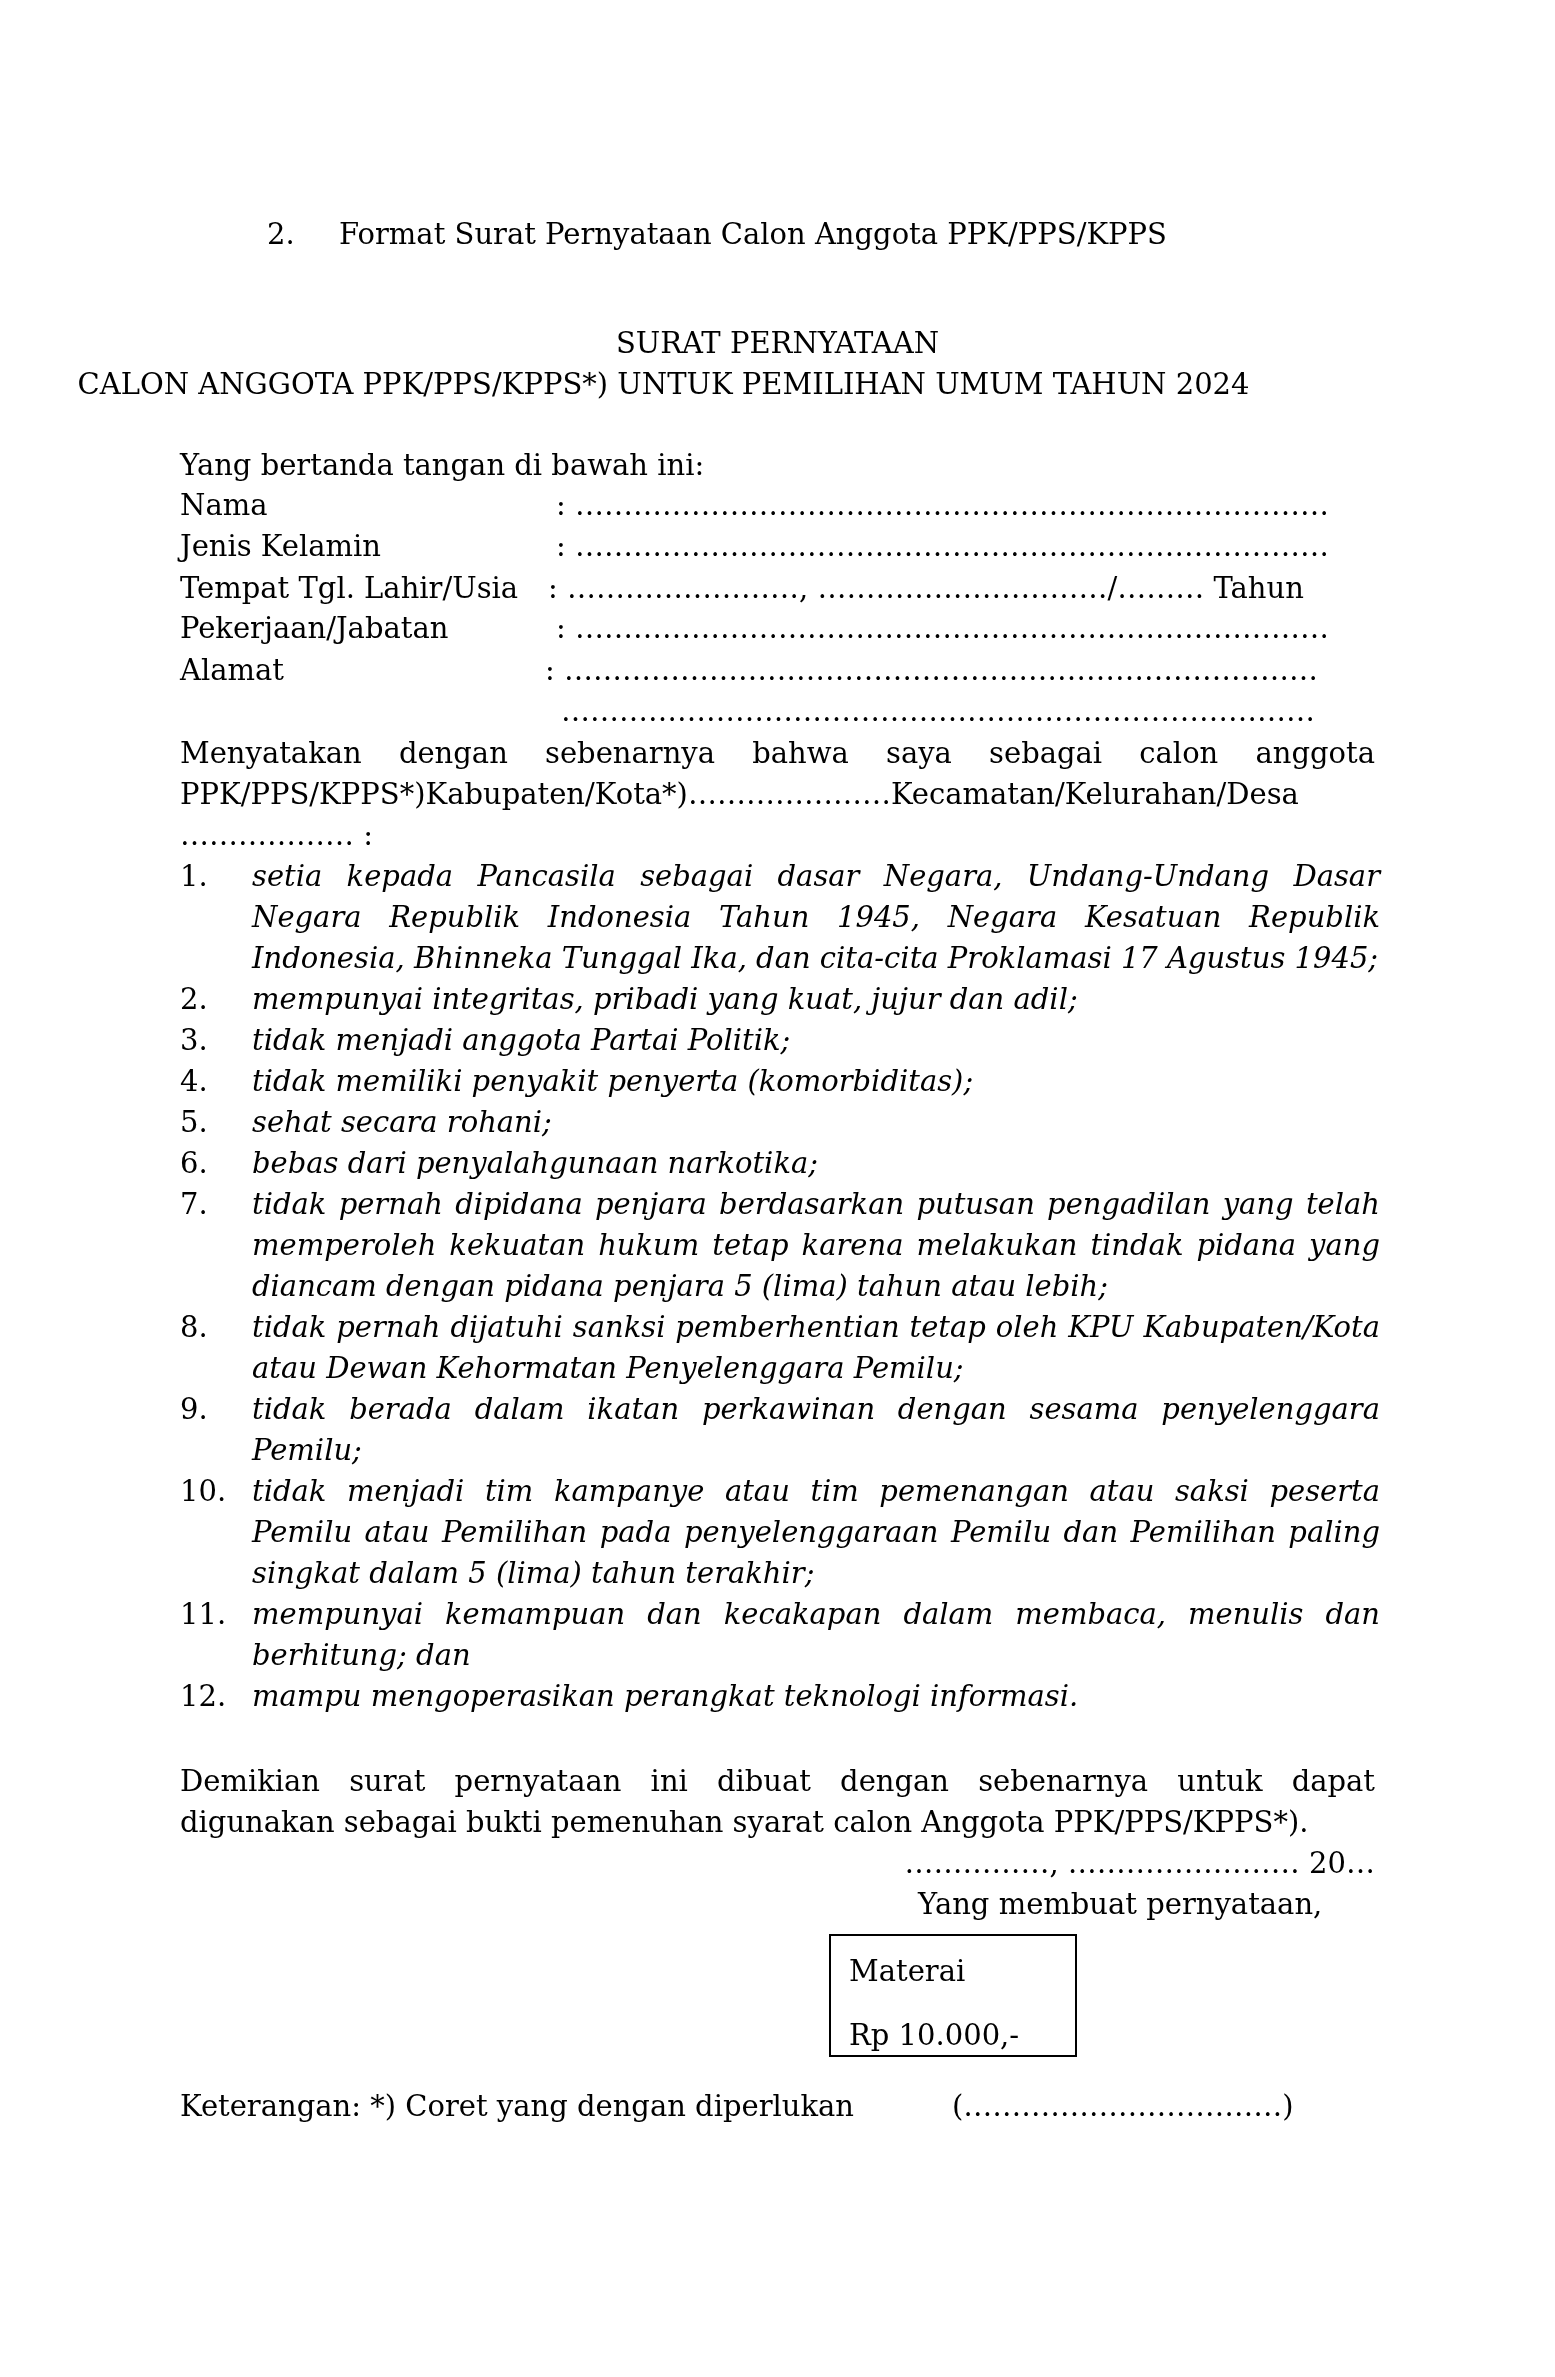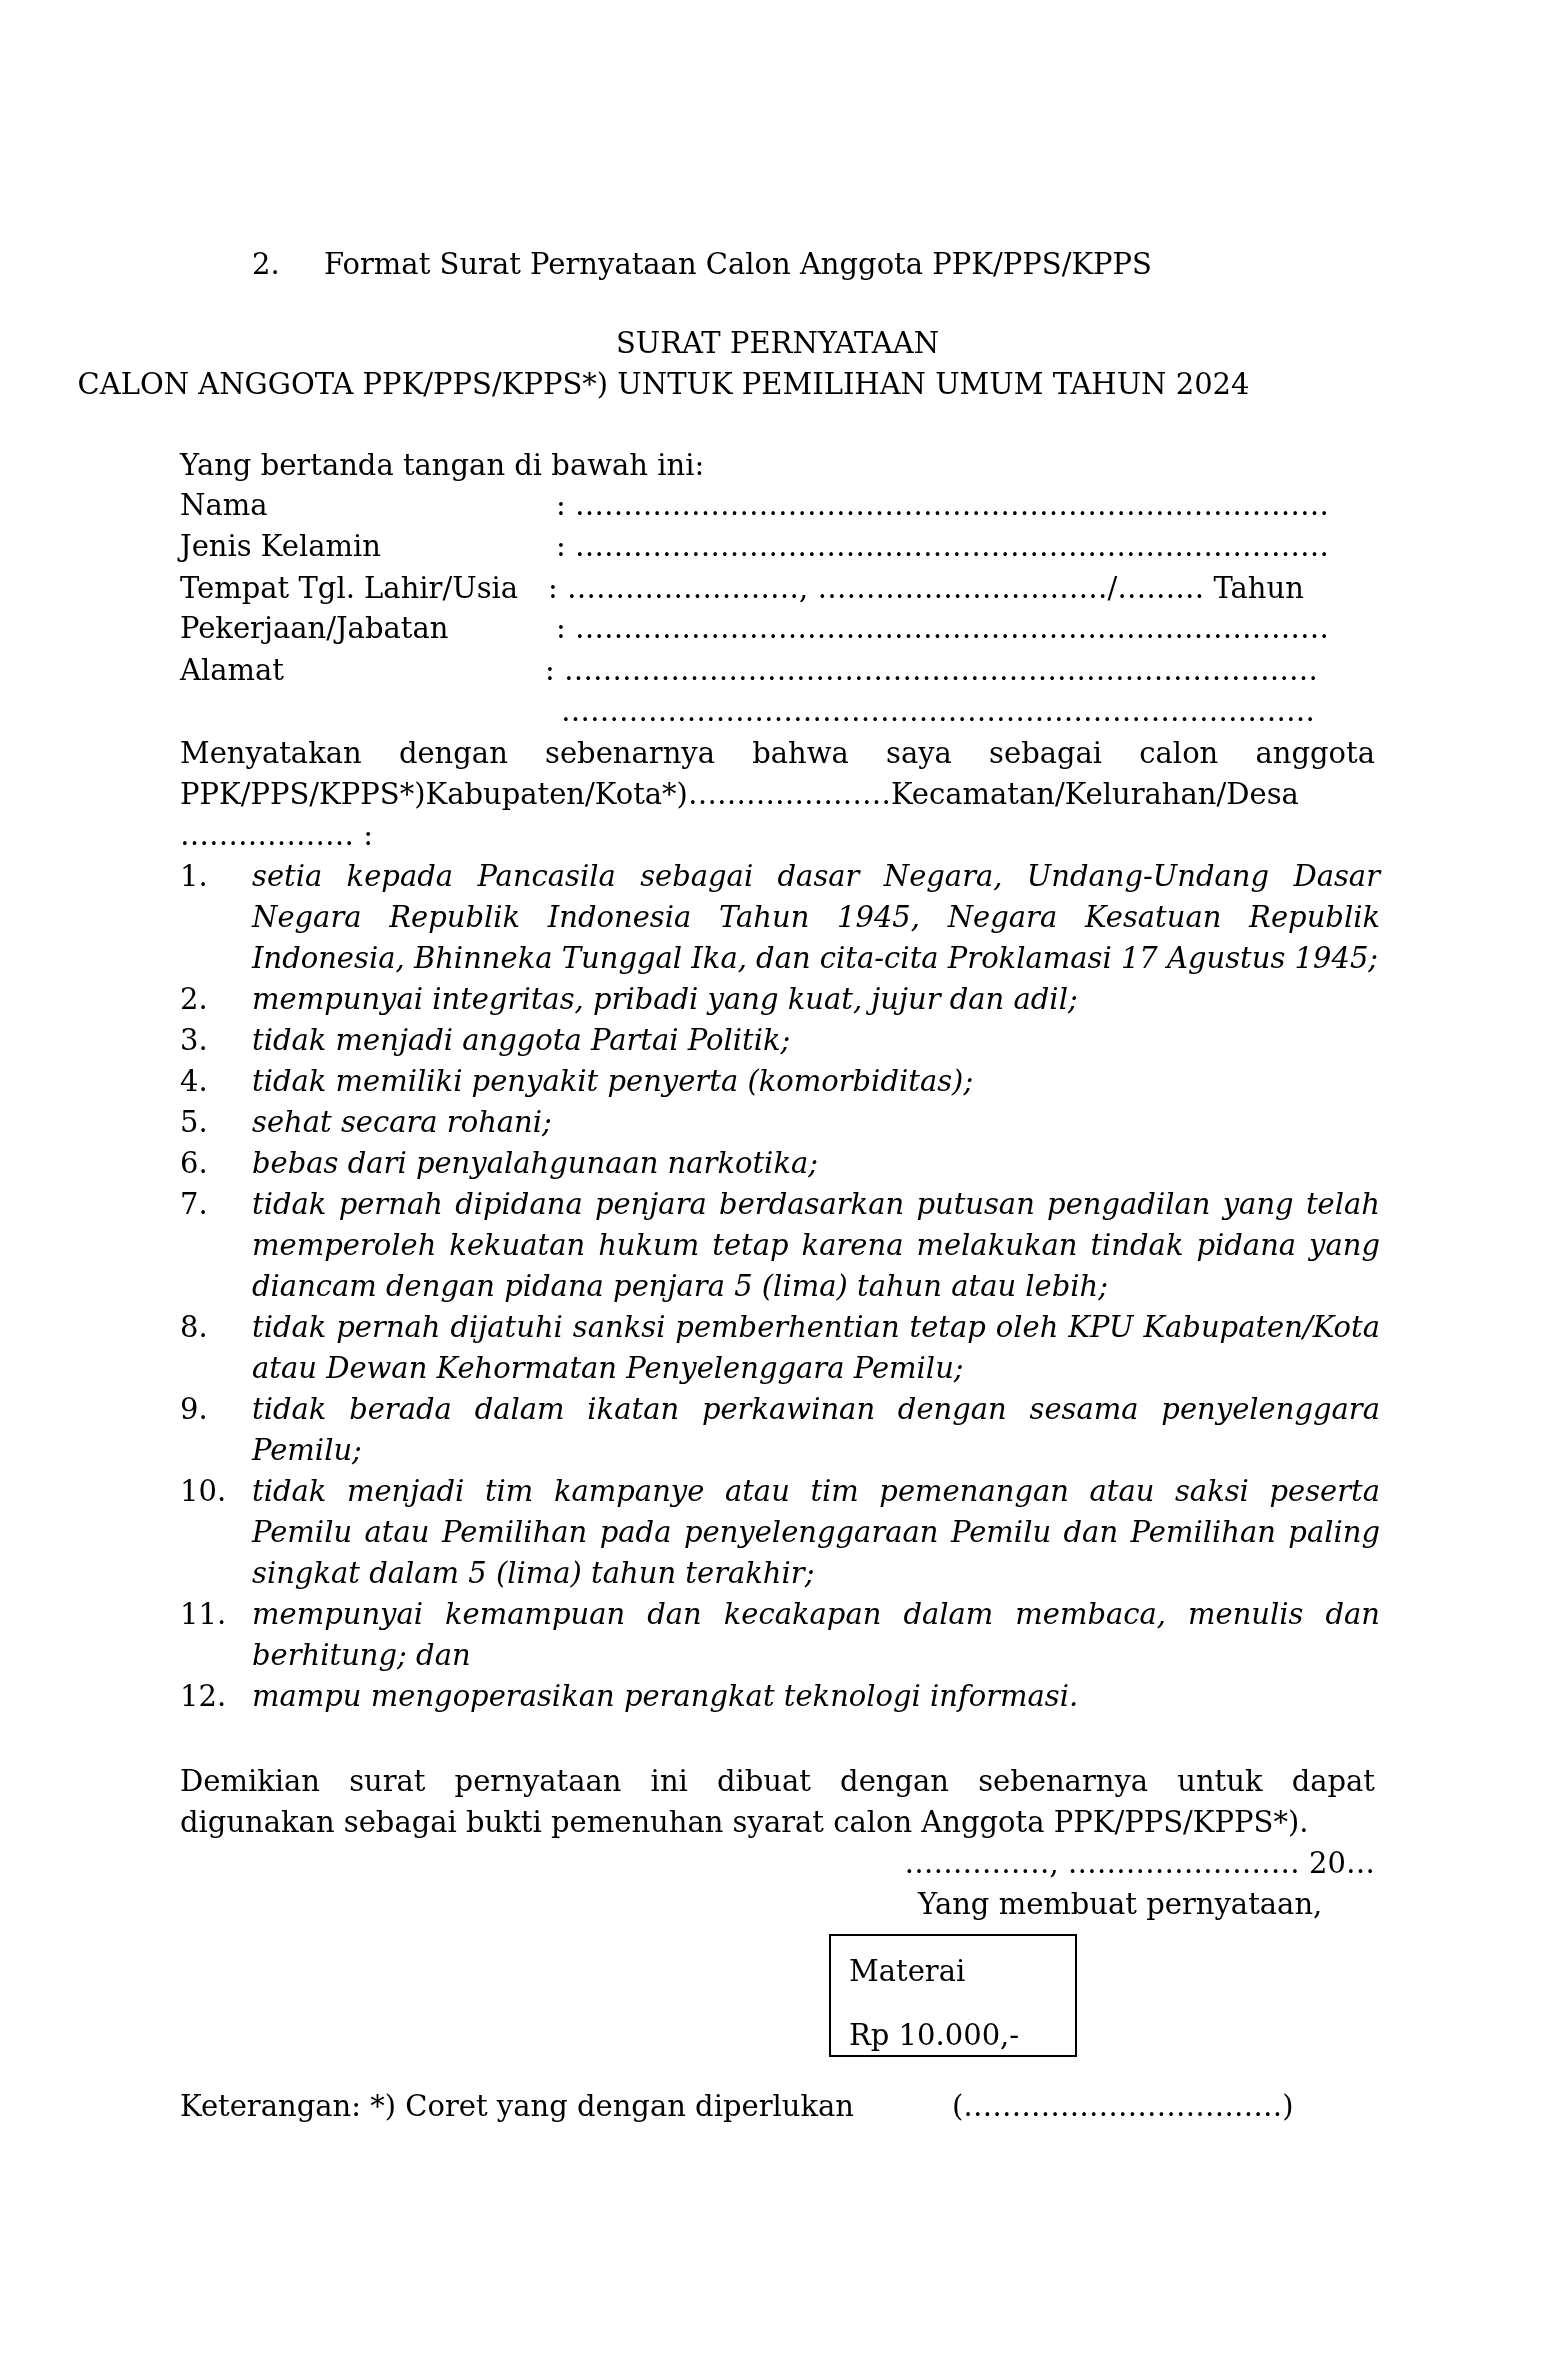--- a/index.html
+++ b/index.html
@@ -5,21 +5,21 @@
     html, body { margin: 0; padding: 0; background: #ffffff; }
     body {
       width: 1555px; height: 2377px; position: relative; overflow: hidden;
       font-family: "DejaVu Serif", "Liberation Serif", serif;
       color: #000000;
     }
     .page { position: absolute; left: 0; top: 0; width: 1555px; height: 2377px; }
     .txt { font-size: 29px; line-height: 41px; white-space: nowrap; }
     .abs { position: absolute; }
 
-    .section-heading { left: 252px; top: 214px; margin-top: 30px; }
+    .section-heading { left: 267px; top: 214px; }
     .section-heading .num { display: inline-block; width: 72px; }
 
     .title-1 { left: 0; width: 1555px; text-align: center; top: 323px; }
     .title-2 { left: 0; width: 1327px; text-align: center; top: 364px; }
 
     .intro { left: 180px; top: 445px; }
 
     .field-row { left: 180px; width: 1181px; height: 41px; }
     .field-label { position: absolute; left: 0; }
     .field-value { position: absolute; left: 376px; }

